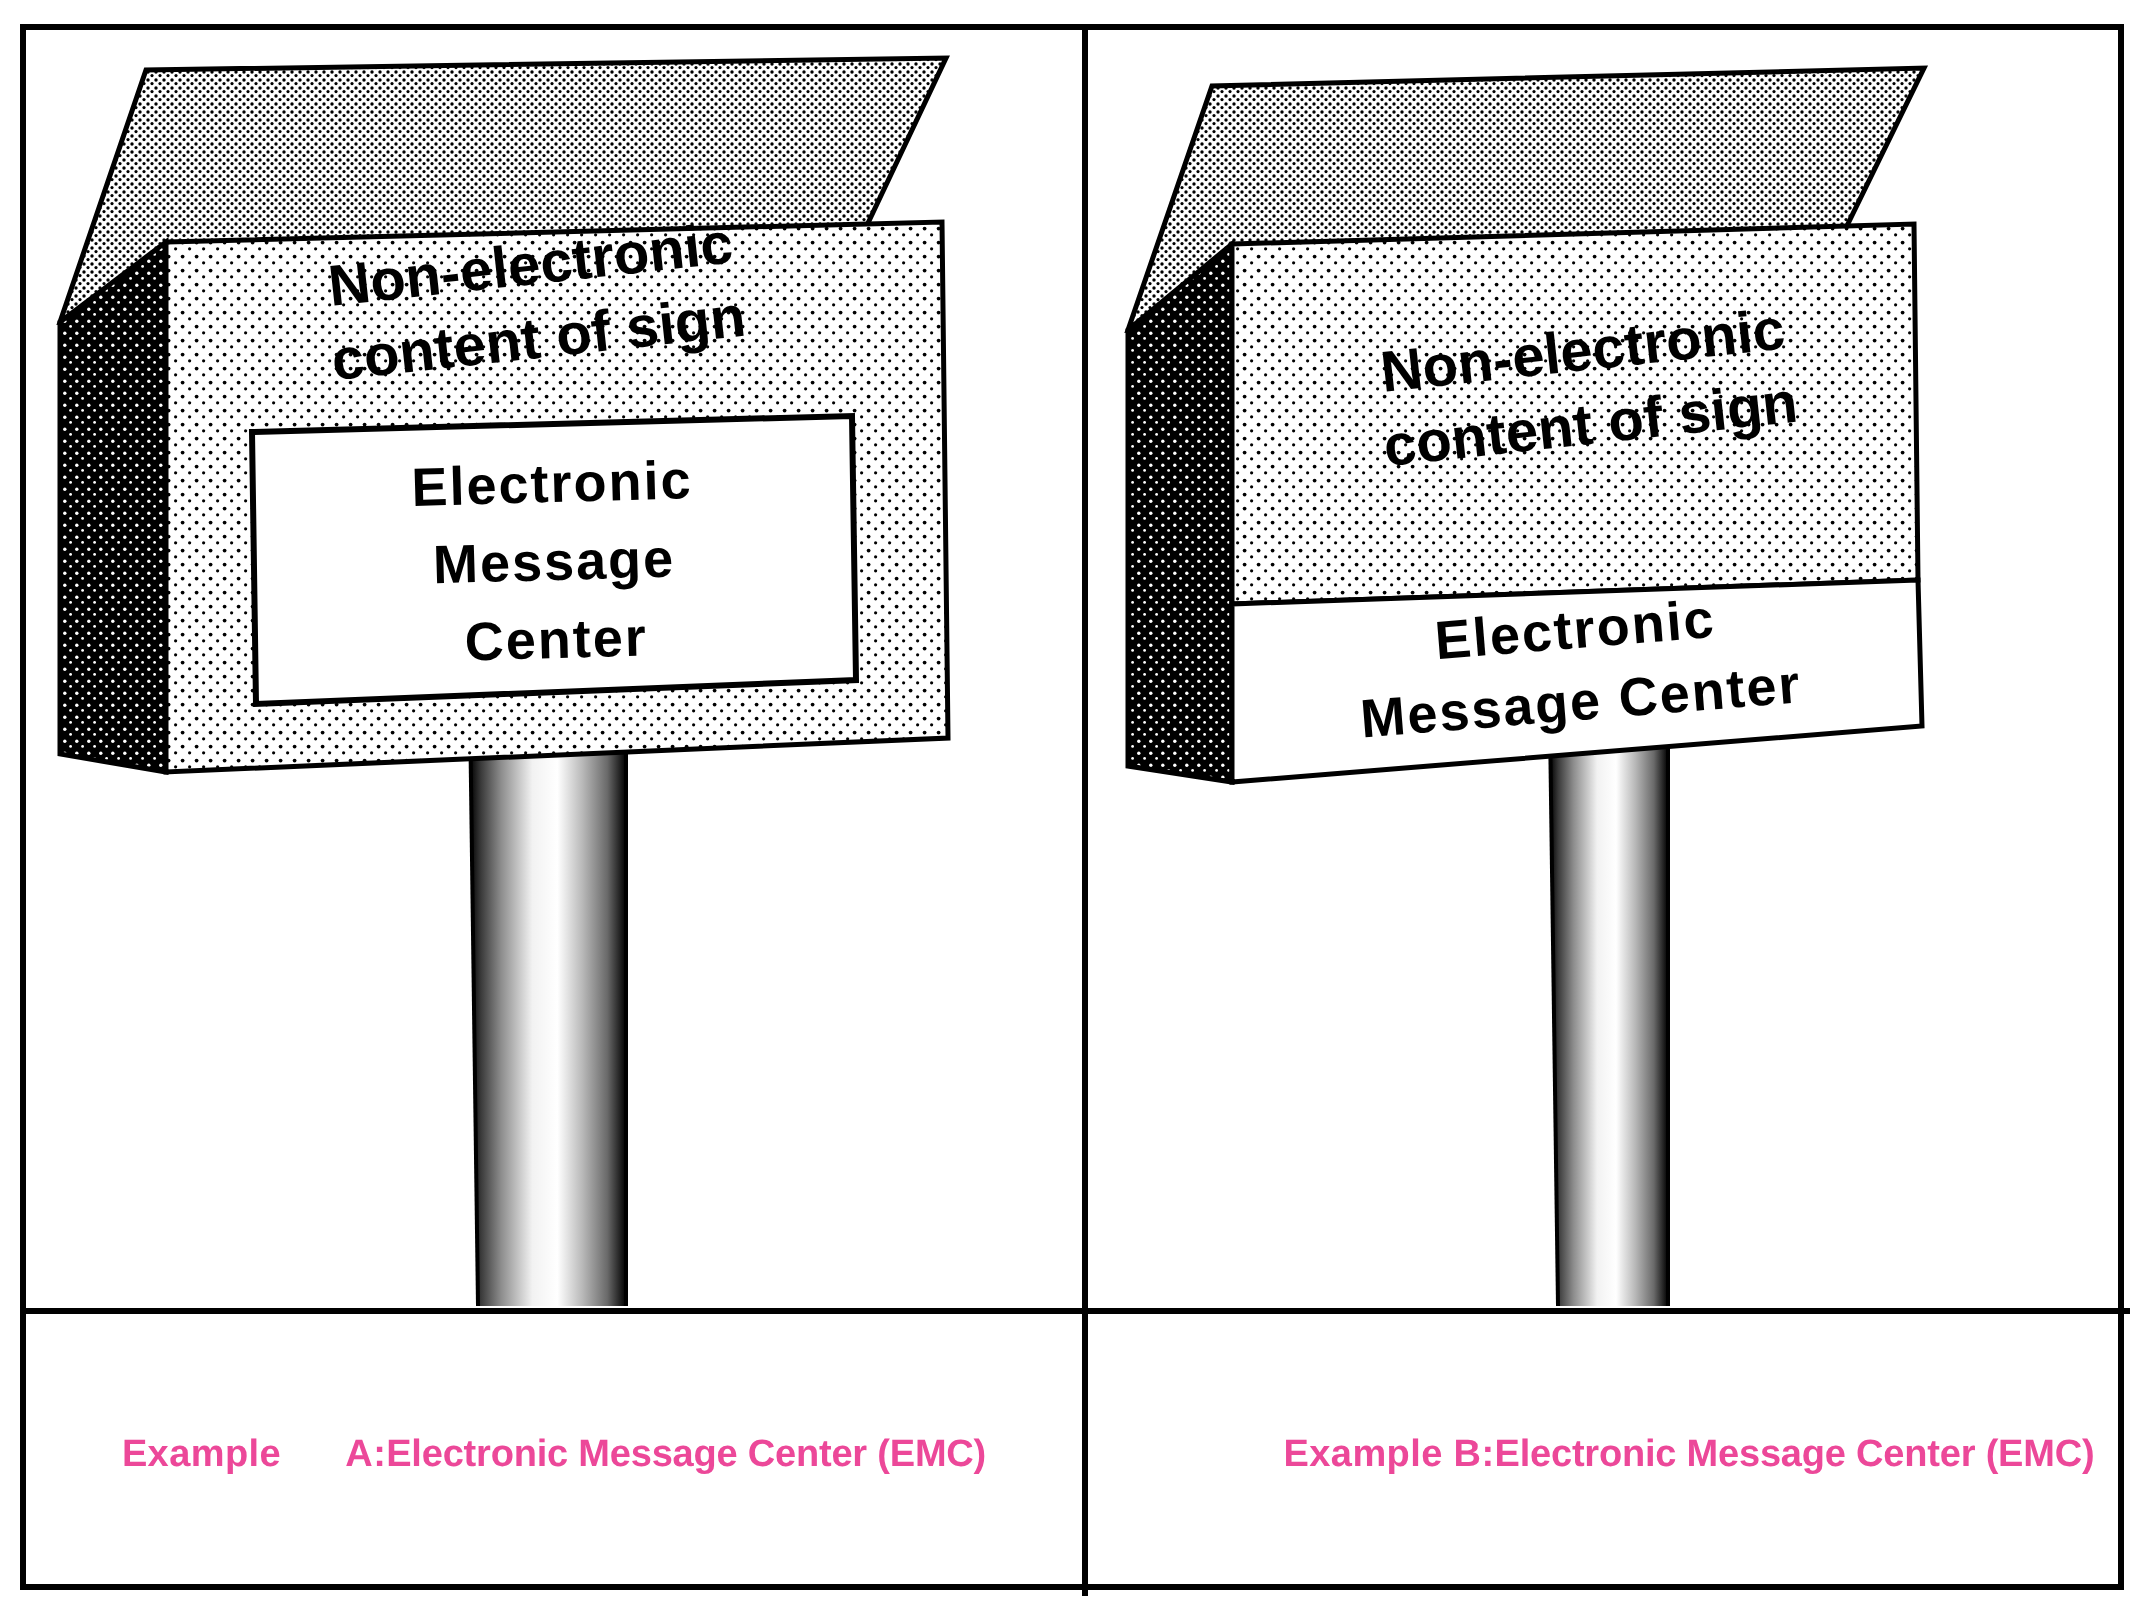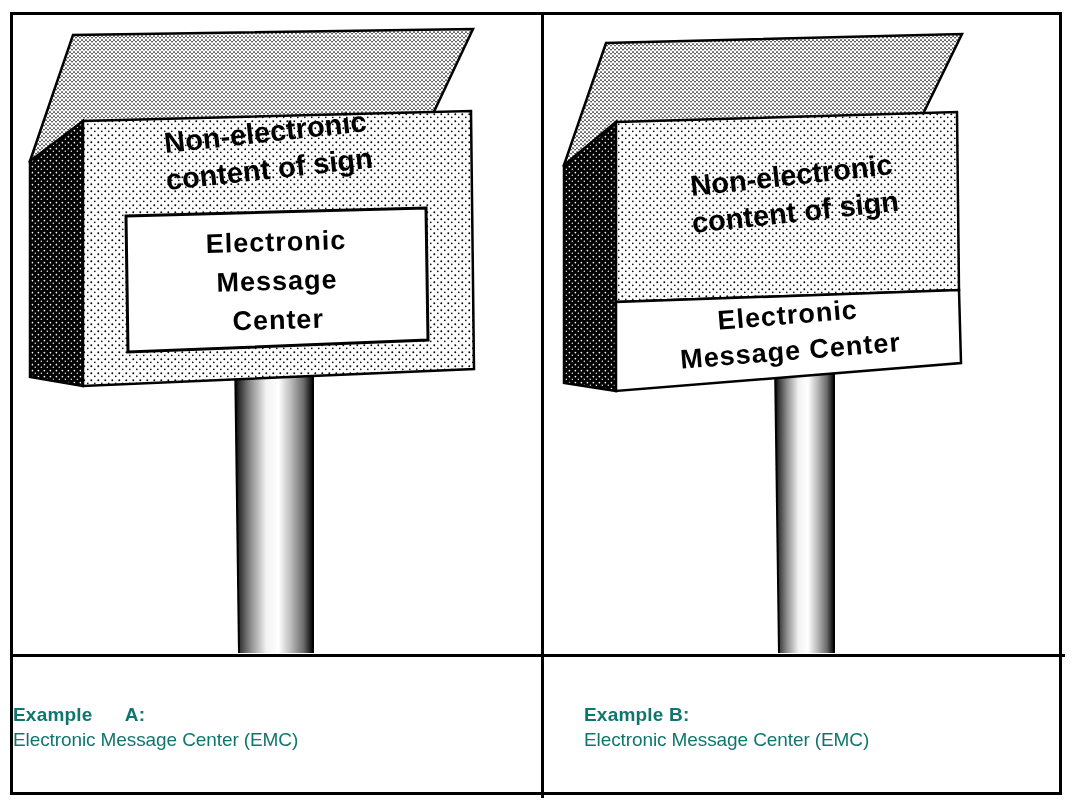--- a/index.html
+++ b/index.html
@@ -21,28 +21,28 @@
   .h-divider{
     position:absolute;left:0px;top:639px;width:1052px;height:3px;background:#000;
   }
 
   
   .panel{position:absolute;top:0;height:639px;overflow:hidden;}
   .panel-left{left:0;width:528px;}
   .panel-right{left:531px;width:521px;}
 
   .caption-cell{position:absolute;top:642px;height:141px;
-    display:flex;flex-direction:column;align-items:flex-start;justify-content:center;
-    text-align:center;color:#0f766e;}
+    display:flex;flex-direction:row;align-items:center;justify-content:center;
+    text-align:center;color:#ec4899;}
   .caption-left{left:0;width:528px;}
   .caption-right{left:531px;width:521px;padding-left:40px;}
 
   .cap-head{font-size:19px;font-weight:bold;letter-spacing:.2px;line-height:1.32;
     white-space:pre;}
-  .cap-line{font-size:19px;font-weight:400;line-height:1.33;letter-spacing:-.1px;}
+  .cap-line{font-size:19px;font-weight:700;line-height:1.33;letter-spacing:-.1px;}
 
   
   .sign-svg{position:absolute;left:0;top:0;}
 
   .sgn-text{font-family:"Liberation Sans",sans-serif;font-weight:bold;fill:#000;}
 </style>
 </head>
 <body>
 
 <div id="figure">

